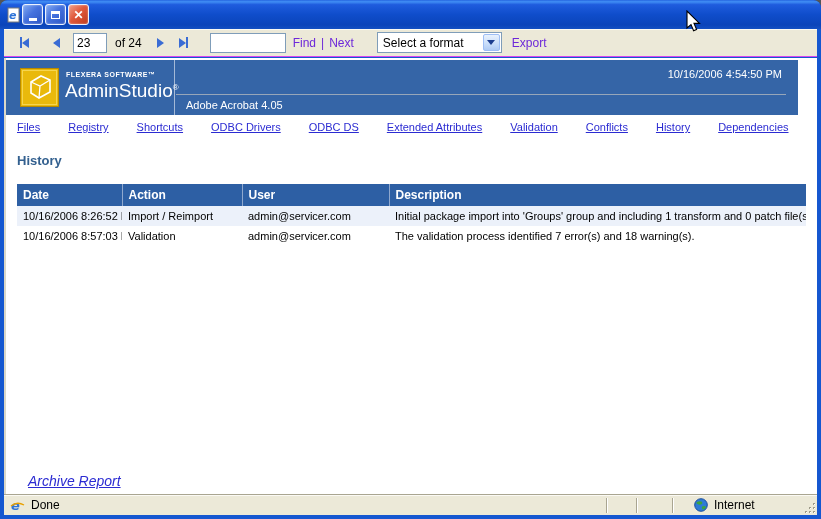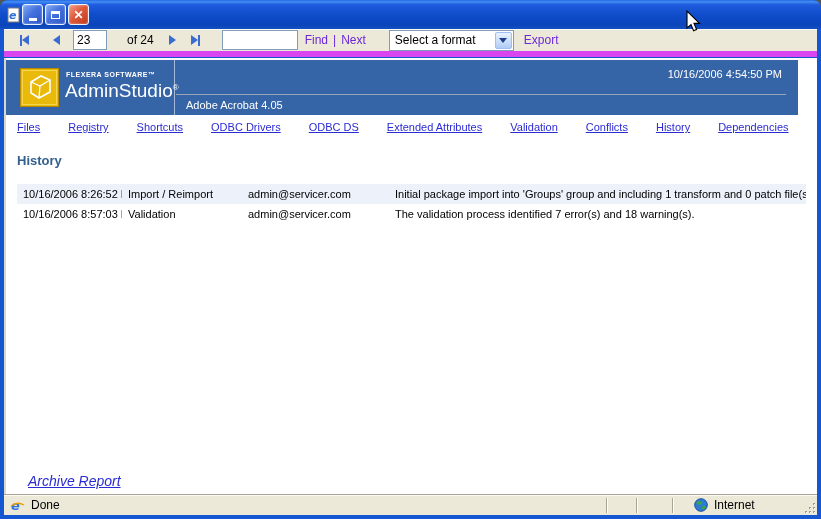--- a/index.html
+++ b/index.html
@@ -26,21 +26,21 @@
     font-size:12px; color:#fff; font-weight:bold;
     background:linear-gradient(135deg,#84ABF2 0%,#4572DE 45%,#2C55C4 100%);
     box-shadow:inset 0 0 2px rgba(255,255,255,.6);
   }
   .wbtn.close{ background:linear-gradient(135deg,#F0A088 0%,#E0593C 45%,#BE3A1C 100%); }
   .glyph-min{ width:8px; height:3px; background:#fff; margin-top:10px; }
   .glyph-max{ width:9px; height:8px; border:1px solid #fff; border-top:3px solid #fff; }
   
   .toolbar{
     position:absolute; left:4px; right:4px; top:29px; height:28px;
-    background:#ECE9D8; border-bottom:6px solid #d946ef;
+    background:#ECE9D8; border-bottom:1px solid #d946ef;
     box-shadow:inset 0 1px 0 #FBFAF4;
     display:flex; align-items:center; font-size:12px; color:#000;
   }
   .navbtn{ display:flex; align-items:center; cursor:default; }
   .tri-l{ width:0;height:0;border-top:5px solid transparent;border-bottom:5px solid transparent;border-right:7px solid #3A6CD4; }
   .tri-r{ width:0;height:0;border-top:5px solid transparent;border-bottom:5px solid transparent;border-left:7px solid #3A6CD4; }
   .vbar{ width:2px; height:11px; background:#3A6CD4; }
   .tb-input{
     height:20px; border:1px solid #7F9DB9; background:#fff;
     font-family:"Liberation Sans",sans-serif; font-size:12px; padding:0 3px;
@@ -126,21 +126,21 @@
 
   <div class="toolbar">
     <span class="navbtn" style="margin-left:16px">
         <span class="vbar"></span>
         <span class="tri-l"></span>
       </span>
     <span class="navbtn" style="margin-left:24px">
         <span class="tri-l"></span>
       </span>
     <input class="tb-input" style="margin-left: 13px; width: 34px;" value="23">
-    <span style="margin-left:20px">of 24</span>
+    <span style="margin-left:8px">of 24</span>
     <span class="navbtn" style="margin-left:15px">
         <span class="tri-r"></span>
       </span>
     <span class="navbtn" style="margin-left:15px">
         <span class="tri-r"></span>
         <span class="vbar"></span>
       </span>
     <input class="tb-input" style="margin-left: 22px; width: 76px;">
     <span class="gray" style="margin-left:7px">Find</span>
     <span class="gray" style="margin-left:5px">|</span>
@@ -187,20 +187,26 @@
     <div class="hist-head">History</div>
 
     <table class="hist">
       <colgroup>
           <col style="width:105px">
           <col style="width:120px">
           <col style="width:147px">
           <col>
         </colgroup>
       <tbody>
+          <tr>
+        <th>Date</th>
+        <th>Action</th>
+        <th>User</th>
+        <th>Description</th>
+      </tr>
       <tr class="alt">
         <td>10/16/2006 8:26:52 PM</td>
         <td>Import / Reimport</td>
         <td>admin@servicer.com</td>
         <td>Initial package import into 'Groups' group and including 1 transform and 0 patch file(s).</td>
       </tr>
       <tr>
         <td>10/16/2006 8:57:03 PM</td>
         <td>Validation</td>
         <td>admin@servicer.com</td>

